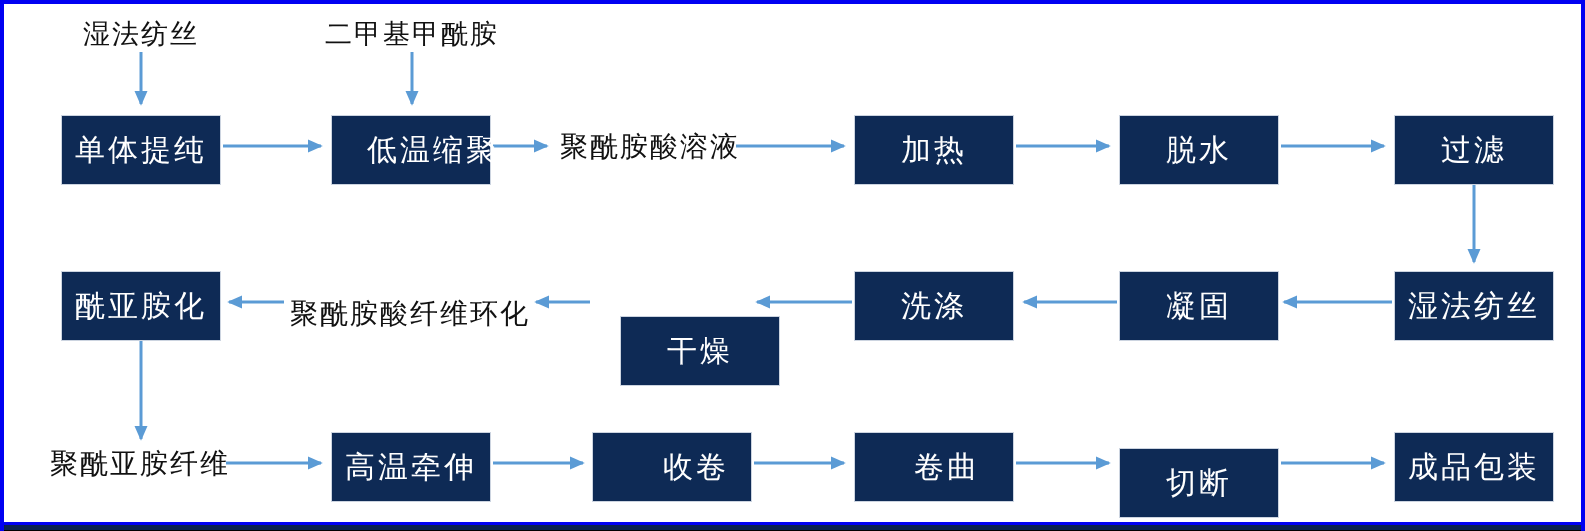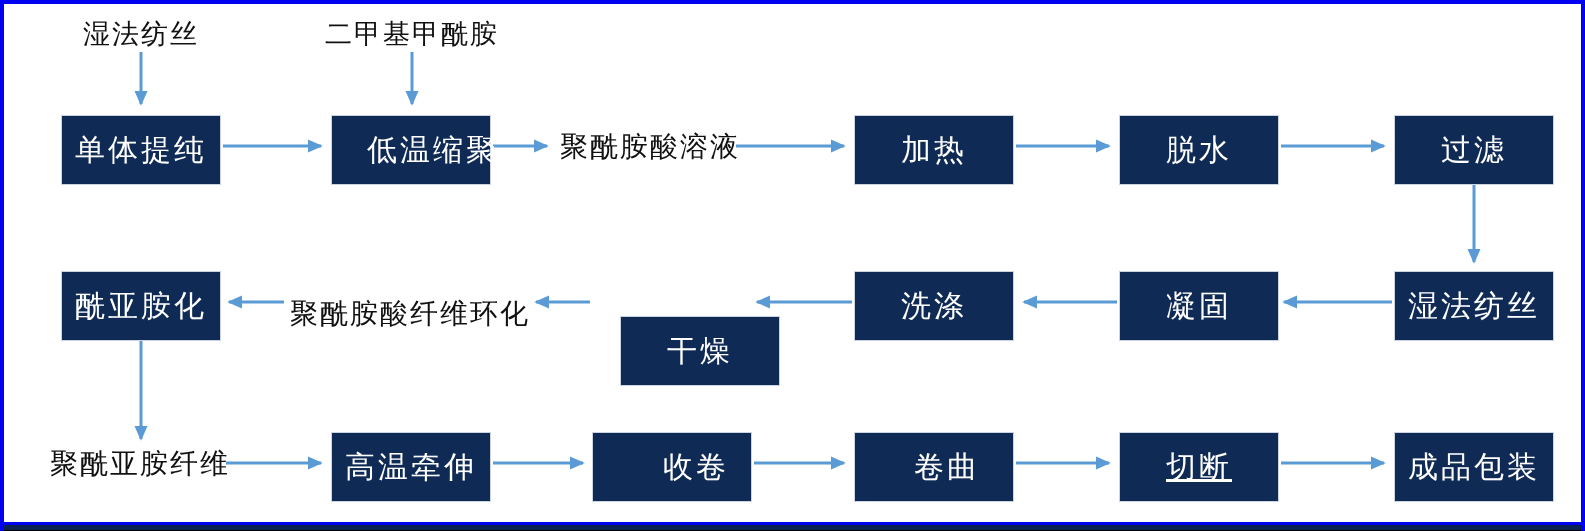--- a/index.html
+++ b/index.html
@@ -110,19 +110,19 @@
   <div class="pbox" style="left:1115px;top:267px;">凝固</div>
   <div class="pbox" style="left:850px; top:267px;">洗涤</div>
   <div class="pbox" style="left:616px; top:267px;margin-top:45px;">干燥</div>
   <div class="pbox" style="left:57px;  top:267px;">酰亚胺化</div>
   <div class="flabel" style="left:286px; top:283px; width:238px;margin-top:12px;">聚酰胺酸纤维环化</div>
 
   <div class="flabel" style="left:46px; top:445px; width:178px;">聚酰亚胺纤维</div>
   <div class="pbox" style="left:327px; top:428px;">高温牵伸</div>
   <div class="pbox" style="left:588px; top:428px;padding-left:48px;">收卷</div>
   <div class="pbox" style="left:850px; top:428px;padding-left:26px;">卷曲</div>
-  <div class="pbox" style="left:1115px;top:428px;text-decoration:underline;">切断</div>
+  <div class="pbox" style="left:1115px;top:444px;">切断</div>
   <div class="pbox" style="left:1390px;top:428px;">成品包装</div>
 
   <div class="bottom-blue-line"></div>
   <div class="bottom-navy-bar"></div>
 
 </div>
 
 </body></html>

